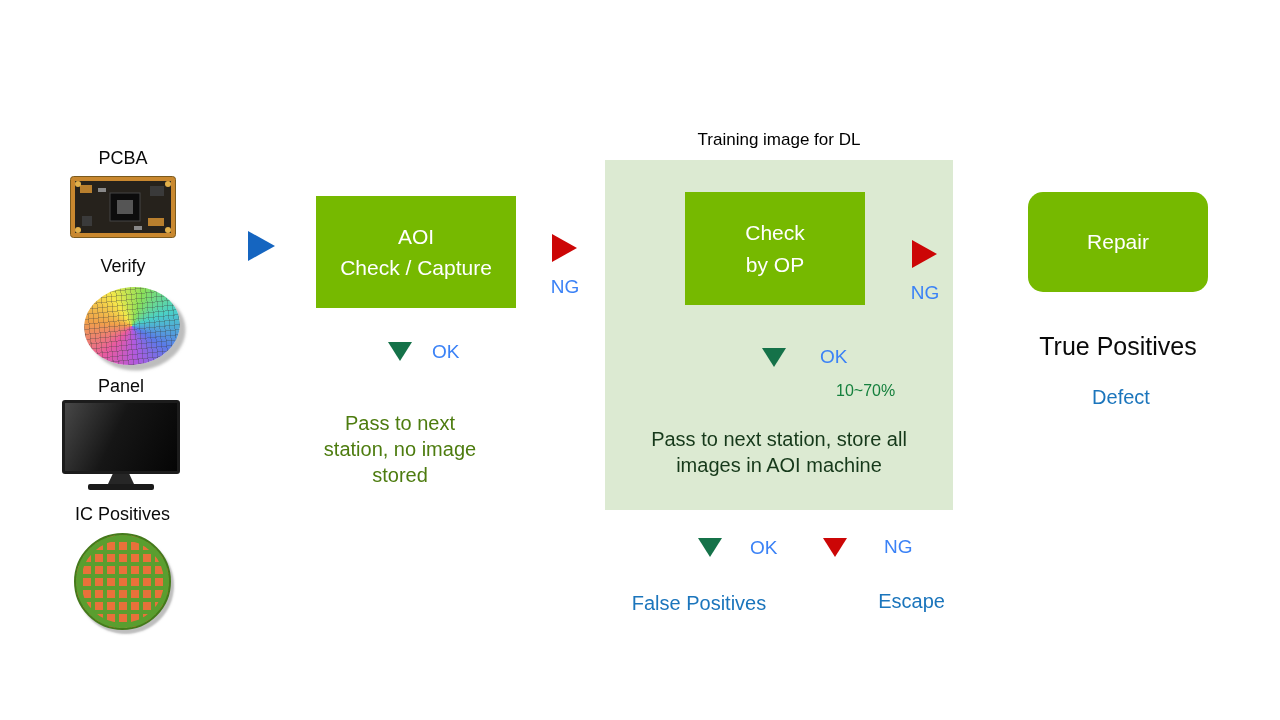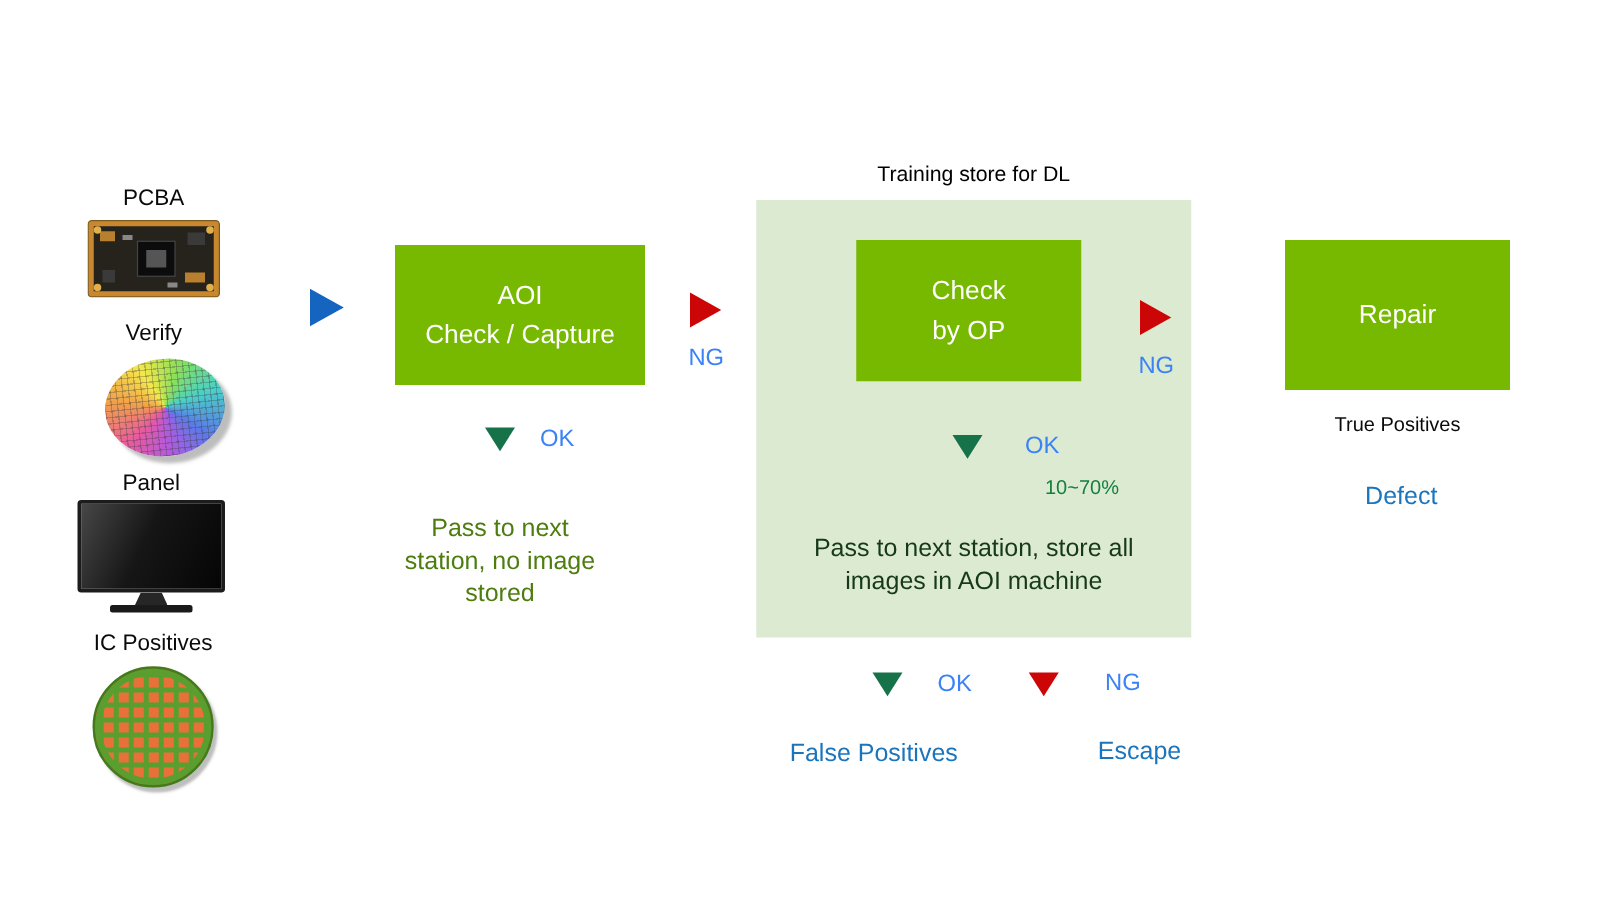--- a/index.html
+++ b/index.html
@@ -27,21 +27,21 @@
   .tri-down { width: 0; height: 0; border-left: 12px solid transparent; border-right: 12px solid transparent; }
   .tri-down.green { border-top: 19px solid var(--arrow-dark-green, #157249); }
   .tri-down.red { border-top: 19px solid var(--arrow-red, #cc0606); }
 
   .small-label { font-size: 19px; color: #3b82f6; }
   .note-label { font-size: 17px; color: #000; text-align: center; }
   .rate-label { font-size: 16px; color: #15803d; }
   .pass-text { font-size: 20px; text-align: center; line-height: 1.3; color: #4d7c0f; }
   .pass-text.dark-green { color: var(--pass-text-green, #16391a); }
   .blue-text { color: var(--link-blue, #1b75bc); font-size: 20px; text-align: center; }
-  .black-20 { font-size: 16px; color: #0a0a0a; text-align: center; }
+  .black-20 { font-size: 25px; color: #0a0a0a; text-align: center; }
 
   
   .wafer-rainbow {
     width: 96px; height: 78px; border-radius: 50%;
     background-image:
       repeating-linear-gradient(0deg, rgba(60,60,60,0.30) 0 1px, transparent 1px 5px),
       repeating-linear-gradient(90deg, rgba(60,60,60,0.30) 0 1px, transparent 1px 5px),
       conic-gradient(from 230deg, #e85aa0, #f0a04a, #f5e84a, #8ae05a, #4ad0c8, #5a7ae8, #b05ae0, #e85aa0);
     transform: rotate(-6deg);
     box-shadow: 5px 6px 3px rgba(135,135,135,0.55);
@@ -114,36 +114,36 @@
   </div>
 
   <div class="abs tri-right red" style="left:552px; top:234px;"></div>
   <div class="abs small-label" style="left:540px; top:276px; width:50px; text-align:center;">NG</div>
 
   <div class="abs tri-down green" style="left:388px; top:342px;"></div>
   <div class="abs small-label" style="left:432px; top:341px;">OK</div>
   <div class="abs pass-text" style="left:315px; top:410px; width:170px;">Pass to next station, no image stored</div>
 
   <div class="abs light-panel" style="left:605px; top:160px; width:348px; height:350px;"></div>
-  <div class="abs note-label" style="left:605px; top:130px; width:348px;">Training store for DL</div>
+  <div class="abs note-label" style="left:605px; top:130px; width:348px;">Training image for DL</div>
 
   <div class="abs green-box" style="left:685px; top:192px; width:180px; height:113px;">
     <div>Check</div>
     <div>by OP</div>
   </div>
 
   <div class="abs tri-right red" style="left:912px; top:240px;"></div>
   <div class="abs small-label" style="left:900px; top:282px; width:50px; text-align:center;">NG</div>
 
   <div class="abs tri-down green" style="left:762px; top:348px;"></div>
   <div class="abs small-label" style="left:820px; top:346px;">OK</div>
   <div class="abs rate-label" style="left:836px; top:382px;">10~70%</div>
   <div class="abs pass-text dark-green" style="left:629px; top:426px; width:300px;">Pass to next station, store all images in AOI machine</div>
 
-  <div class="abs green-box" style="left:1028px; top:192px; width:180px; height:120px;">
+  <div class="abs green-box" style="left:1028px; top:192px; width:180px; height:100px;border-radius:15px;">
     <div>Repair</div>
   </div>
   <div class="abs black-20" style="left:1028px; top:332px; width:180px;">True Positives</div>
   <div class="abs blue-text" style="left:1028px; top:386px; width:186px;">Defect</div>
 
   <div class="abs tri-down green" style="left:698px; top:538px;"></div>
   <div class="abs small-label" style="left:750px; top:537px;">OK</div>
   <div class="abs tri-down red" style="left:823px; top:538px;"></div>
   <div class="abs small-label" style="left:884px; top:536px;">NG</div>
   <div class="abs blue-text" style="left:604px; top:592px; width:190px;">False Positives</div>

